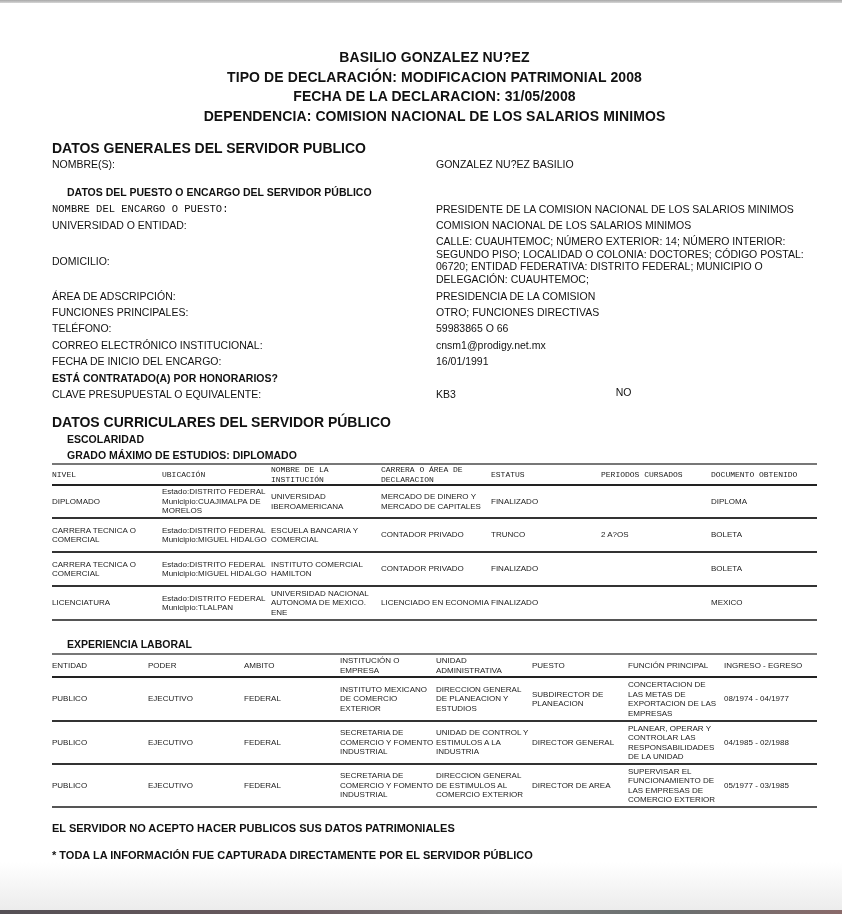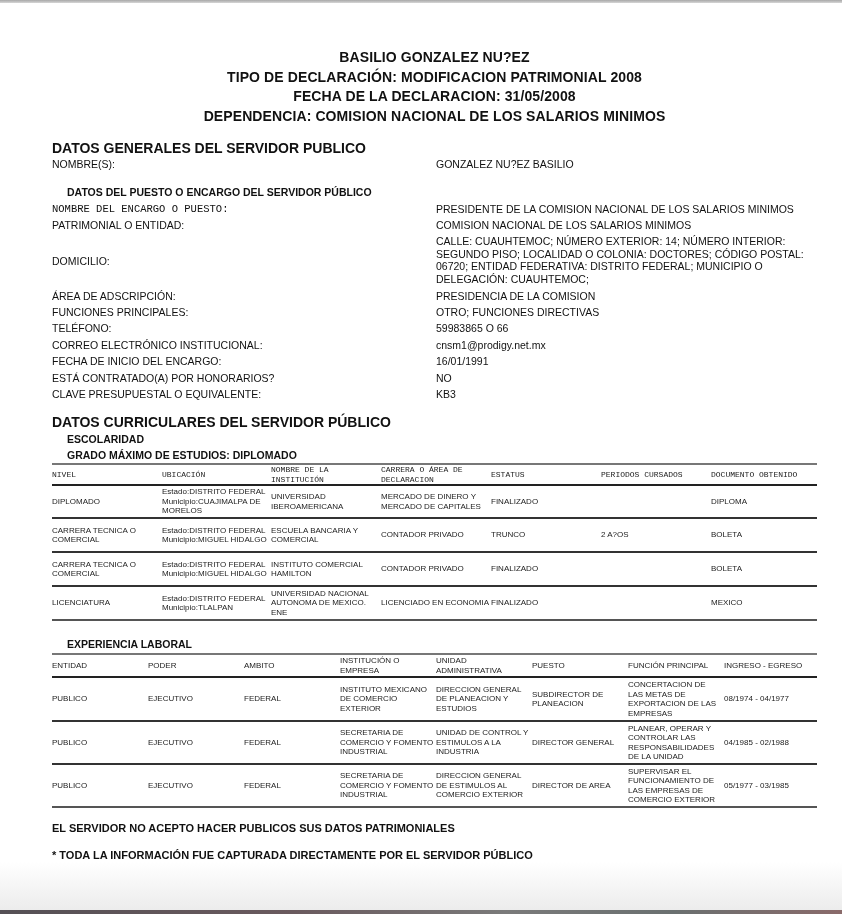--- a/index.html
+++ b/index.html
@@ -76,43 +76,43 @@
 
   <div class="sec-title" style="top:140px;">DATOS GENERALES DEL SERVIDOR PUBLICO</div>
   <div class="kv-label" style="top:158px;">NOMBRE(S):</div>
   <div class="kv-value" style="top:158px;">GONZALEZ NU?EZ BASILIO</div>
 
   <div class="sub-title" style="top:186px;">DATOS DEL PUESTO O ENCARGO DEL SERVIDOR PÚBLICO</div>
 
   <div class="kv-label" style="top:203px;font-family:Liberation Mono, monospace;">NOMBRE DEL ENCARGO O PUESTO:</div>
   <div class="kv-value" style="top:203px;">PRESIDENTE DE LA COMISION NACIONAL DE LOS SALARIOS MINIMOS</div>
 
-  <div class="kv-label" style="top:219px;">PATRIMONIAL O ENTIDAD:</div>
+  <div class="kv-label" style="top:219px;">UNIVERSIDAD O ENTIDAD:</div>
   <div class="kv-value" style="top:219px;">COMISION NACIONAL DE LOS SALARIOS MINIMOS</div>
 
   <div class="kv-label" style="top:255px;">DOMICILIO:</div>
   <div class="kv-value" style="top:235px;">CALLE: CUAUHTEMOC; NÚMERO EXTERIOR: 14; NÚMERO INTERIOR: SEGUNDO PISO; LOCALIDAD O COLONIA: DOCTORES; CÓDIGO POSTAL: 06720; ENTIDAD FEDERATIVA: DISTRITO FEDERAL; MUNICIPIO O DELEGACIÓN: CUAUHTEMOC;</div>
 
   <div class="kv-label" style="top:290px;">ÁREA DE ADSCRIPCIÓN:</div>
   <div class="kv-value" style="top:290px;">PRESIDENCIA DE LA COMISION</div>
 
   <div class="kv-label" style="top:306px;">FUNCIONES PRINCIPALES:</div>
   <div class="kv-value" style="top:306px;">OTRO; FUNCIONES DIRECTIVAS</div>
 
   <div class="kv-label" style="top:322px;">TELÉFONO:</div>
   <div class="kv-value" style="top:322px;">59983865 O 66</div>
 
   <div class="kv-label" style="top:339px;">CORREO ELECTRÓNICO INSTITUCIONAL:</div>
   <div class="kv-value" style="top:339px;">cnsm1@prodigy.net.mx</div>
 
   <div class="kv-label" style="top:355px;">FECHA DE INICIO DEL ENCARGO:</div>
   <div class="kv-value" style="top:355px;">16/01/1991</div>
 
-  <div class="kv-label" style="top:372px;">ESTÁ CONTRATADO(A) POR HONORARIOS?</div>
-  <div class="kv-value" style="top:372px;">NO</div>
+  <div class="kv-label" style="top:372px;font-weight:bold;">ESTÁ CONTRATADO(A) POR HONORARIOS?</div>
+  <div class="kv-value" style="top:386px;text-align:center;">NO</div>
 
   <div class="kv-label" style="top:388px;">CLAVE PRESUPUESTAL O EQUIVALENTE:</div>
   <div class="kv-value" style="top:388px;">KB3</div>
 
   <div class="sec-title" style="top:414px;">DATOS CURRICULARES DEL SERVIDOR PÚBLICO</div>
   <div class="sub-title" style="top:433px;">ESCOLARIDAD</div>
   <div class="sub-title" style="top:449px;">GRADO MÁXIMO DE ESTUDIOS: DIPLOMADO</div>
 
   <table class="grid" style="top:463px;">
     <colgroup>

